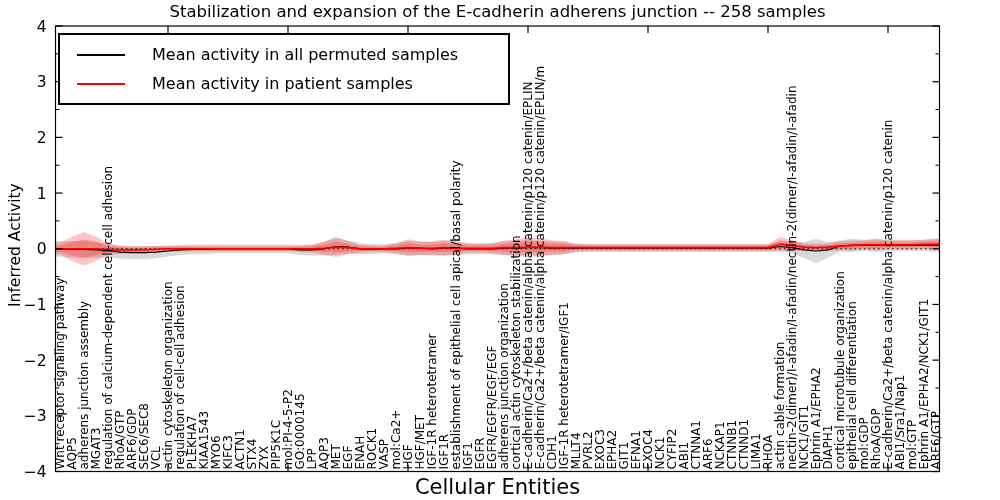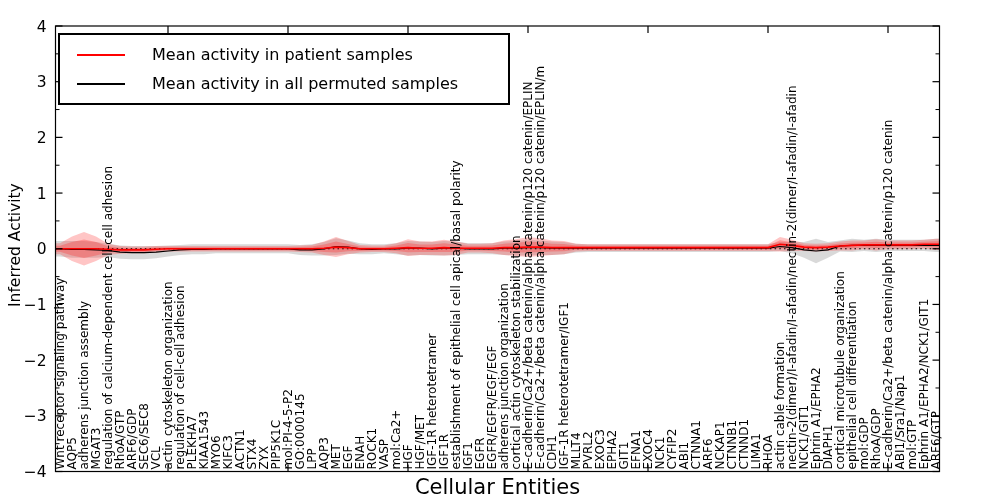--- a/index.html
+++ b/index.html
@@ -14,20 +14,21 @@
   .legend{position:absolute;left:58px;top:33px;width:452px;border:2px solid #000;
           background:#fff;padding:5px 0 5px 0;box-sizing:border-box;}
   .legend-row{display:flex;align-items:center;height:29px;}
   .legend-swatch{width:48px;border-top:2px solid #000;margin:0 27px 0 17px;flex:0 0 auto;}
   .legend-label{font-size:16px;white-space:nowrap;}
 </style>
 </head>
 <body>
 
 <div class="fig">
+  <div class="title">Stabilization and expansion of the E-cadherin adherens junction -- 258 samples</div>
   <div class="ylabel">Inferred Activity</div>
   <div class="xlabel">Cellular Entities</div>
 
   <svg id="plot-svg" class="plot" width="1000" height="500">
       <polygon points="55.5,241.0 60.0,241.0 72.0,241.0 84.0,241.0 96.0,242.1 108.0,243.7 120.0,245.4 132.0,246.0 144.0,246.0 156.0,246.0 168.0,245.4 180.0,244.9 192.0,244.3 204.0,244.3 216.0,244.3 228.0,244.3 240.0,244.3 252.0,244.3 264.0,244.3 276.0,244.3 288.0,244.3 300.0,244.9 312.0,244.3 324.0,242.1 336.0,238.2 348.0,240.4 360.0,243.2 372.0,244.3 384.0,244.3 396.0,243.2 408.0,241.0 420.0,241.5 432.0,242.1 444.0,241.0 456.0,241.5 468.0,243.2 480.0,243.2 492.0,243.2 504.0,241.5 516.0,241.0 528.0,239.8 540.0,240.4 552.0,241.5 564.0,242.1 576.0,243.7 588.0,244.3 600.0,244.3 612.0,244.3 624.0,244.3 636.0,244.3 648.0,244.3 660.0,244.3 672.0,244.3 684.0,244.3 696.0,244.3 708.0,244.3 720.0,244.3 732.0,244.3 744.0,244.3 756.0,244.3 768.0,244.3 780.0,242.1 792.0,242.1 804.0,242.1 816.0,238.7 828.0,242.1 840.0,240.4 852.0,238.7 864.0,239.8 876.0,238.7 888.0,239.8 900.0,239.8 912.0,239.8 924.0,239.8 936.0,238.7 939.5,238.7 939.5,252.1 936.0,252.1 924.0,251.0 912.0,251.0 900.0,251.0 888.0,251.0 876.0,252.1 864.0,251.0 852.0,252.1 840.0,251.5 828.0,257.7 816.0,263.2 804.0,257.7 792.0,253.2 780.0,251.0 768.0,252.1 756.0,252.1 744.0,252.1 732.0,252.1 720.0,252.1 708.0,252.1 696.0,252.1 684.0,252.1 672.0,252.1 660.0,252.1 648.0,252.1 636.0,252.1 624.0,252.1 612.0,252.1 600.0,252.1 588.0,252.1 576.0,252.6 564.0,254.3 552.0,254.9 540.0,254.9 528.0,255.4 516.0,255.4 504.0,254.9 492.0,254.3 480.0,254.3 468.0,254.3 456.0,254.9 444.0,255.4 432.0,255.4 420.0,254.9 408.0,255.4 396.0,254.3 384.0,253.2 372.0,254.3 360.0,254.3 348.0,253.8 336.0,254.9 324.0,255.4 312.0,255.4 300.0,254.9 288.0,253.2 276.0,253.2 264.0,253.2 252.0,253.2 240.0,253.2 228.0,253.2 216.0,253.2 204.0,254.3 192.0,254.3 180.0,254.9 168.0,256.5 156.0,258.2 144.0,259.3 132.0,259.3 120.0,258.8 108.0,257.1 96.0,257.7 84.0,257.7 72.0,257.7 60.0,256.5 55.5,256.5" fill="#b3b3b3" fill-opacity="0.5" stroke="none"></polygon>
       <polygon points="55.5,243.2 60.0,243.2 72.0,236.5 84.0,232.0 96.0,236.5 108.0,243.7 120.0,246.0 132.0,246.5 144.0,246.5 156.0,246.0 168.0,246.0 180.0,246.0 192.0,246.0 204.0,246.0 216.0,246.0 228.0,246.0 240.0,246.0 252.0,246.0 264.0,246.0 276.0,246.0 288.0,246.0 300.0,245.4 312.0,244.9 324.0,241.5 336.0,237.1 348.0,241.0 360.0,244.9 372.0,245.4 384.0,245.4 396.0,243.2 408.0,239.3 420.0,241.5 432.0,241.5 444.0,239.8 456.0,241.5 468.0,243.7 480.0,243.7 492.0,243.2 504.0,240.4 516.0,239.3 528.0,237.1 540.0,238.2 552.0,240.4 564.0,241.0 576.0,243.7 588.0,244.3 600.0,244.3 612.0,244.3 624.0,244.3 636.0,244.3 648.0,244.3 660.0,244.3 672.0,244.3 684.0,244.3 696.0,244.3 708.0,244.3 720.0,244.3 732.0,244.3 744.0,244.3 756.0,244.3 768.0,244.3 780.0,237.1 792.0,239.8 804.0,243.2 816.0,243.7 828.0,243.2 840.0,241.5 852.0,240.4 864.0,240.4 876.0,239.3 888.0,240.4 900.0,240.4 912.0,240.4 924.0,239.8 936.0,238.7 939.5,238.7 939.5,249.9 936.0,249.9 924.0,248.8 912.0,249.3 900.0,249.3 888.0,249.3 876.0,250.4 864.0,249.3 852.0,250.4 840.0,250.4 828.0,251.0 816.0,251.5 804.0,251.0 792.0,251.0 780.0,251.5 768.0,251.0 756.0,251.0 744.0,251.0 732.0,251.0 720.0,251.0 708.0,251.0 696.0,251.0 684.0,251.0 672.0,251.0 660.0,251.0 648.0,251.0 636.0,251.0 624.0,251.0 612.0,251.0 600.0,251.0 588.0,251.0 576.0,251.5 564.0,254.3 552.0,254.9 540.0,256.0 528.0,257.1 516.0,256.0 504.0,254.9 492.0,253.2 480.0,252.6 468.0,252.6 456.0,254.9 444.0,255.4 432.0,254.9 420.0,254.9 408.0,256.0 396.0,253.2 384.0,252.1 372.0,252.1 360.0,252.6 348.0,254.3 336.0,257.1 324.0,254.9 312.0,252.6 300.0,252.1 288.0,251.5 276.0,251.5 264.0,251.5 252.0,251.5 240.0,251.5 228.0,251.5 216.0,251.5 204.0,251.5 192.0,251.5 180.0,251.5 168.0,251.5 156.0,252.6 144.0,253.2 132.0,253.2 120.0,253.8 108.0,254.9 96.0,261.0 84.0,265.5 72.0,261.0 60.0,254.3 55.5,254.3" fill="#ff3030" fill-opacity="0.28" stroke="none"></polygon>
       <polygon points="55.5,245.7 60.0,245.7 72.0,242.0 84.0,239.6 96.0,242.0 108.0,246.2 120.0,247.7 132.0,248.0 144.0,248.0 156.0,247.5 168.0,247.2 180.0,247.2 192.0,247.2 204.0,247.2 216.0,247.2 228.0,247.2 240.0,247.2 252.0,247.2 264.0,247.2 276.0,247.2 288.0,247.2 300.0,246.9 312.0,246.6 324.0,244.5 336.0,241.6 348.0,244.0 360.0,246.6 372.0,246.9 384.0,246.9 396.0,245.4 408.0,243.0 420.0,244.5 432.0,244.5 444.0,243.3 456.0,244.5 468.0,245.7 480.0,245.7 492.0,245.4 504.0,243.7 516.0,243.0 528.0,241.6 540.0,242.2 552.0,243.7 564.0,244.0 576.0,245.5 588.0,245.8 600.0,245.8 612.0,245.8 624.0,245.8 636.0,245.8 648.0,245.8 660.0,245.8 672.0,245.8 684.0,245.8 696.0,245.8 708.0,245.8 720.0,245.8 732.0,245.8 744.0,245.8 756.0,245.8 768.0,245.8 780.0,240.3 792.0,242.3 804.0,244.9 816.0,245.5 828.0,244.9 840.0,243.5 852.0,242.7 864.0,242.4 876.0,241.8 888.0,242.4 900.0,242.4 912.0,242.4 924.0,241.8 936.0,241.2 939.5,241.2 939.5,247.4 936.0,247.4 924.0,246.7 912.0,247.3 900.0,247.3 888.0,247.3 876.0,247.9 864.0,247.3 852.0,248.2 840.0,248.4 828.0,249.2 816.0,249.8 804.0,249.2 792.0,248.5 780.0,248.3 768.0,249.5 756.0,249.5 744.0,249.5 732.0,249.5 720.0,249.5 708.0,249.5 696.0,249.5 684.0,249.5 672.0,249.5 660.0,249.5 648.0,249.5 636.0,249.5 624.0,249.5 612.0,249.5 600.0,249.5 588.0,249.5 576.0,249.8 564.0,251.3 552.0,251.6 540.0,252.0 528.0,252.6 516.0,252.2 504.0,251.6 492.0,250.9 480.0,250.6 468.0,250.6 456.0,251.9 444.0,251.9 432.0,251.9 420.0,251.9 408.0,252.2 396.0,250.9 384.0,250.6 372.0,250.6 360.0,250.9 348.0,251.3 336.0,252.6 324.0,251.9 312.0,250.9 300.0,250.6 288.0,250.3 276.0,250.3 264.0,250.3 252.0,250.3 240.0,250.3 228.0,250.3 216.0,250.3 204.0,250.3 192.0,250.3 180.0,250.3 168.0,250.3 156.0,251.1 144.0,251.7 132.0,251.7 120.0,252.0 108.0,252.4 96.0,255.5 84.0,257.9 72.0,255.5 60.0,251.8 55.5,251.8" fill="#ff3030" fill-opacity="0.33" stroke="none"></polygon>
       <line x1="55.5" x2="939.5" y1="248.75" y2="248.75" stroke="#000" stroke-width="1" stroke-dasharray="1.5 3.2"></line>
       <polyline points="55.5,248.8 60.0,248.8 72.0,249.3 84.0,249.3 96.0,249.9 108.0,250.4 120.0,252.1 132.0,252.6 144.0,252.6 156.0,252.1 168.0,251.0 180.0,249.9 192.0,249.3 204.0,249.3 216.0,248.8 228.0,248.8 240.0,248.8 252.0,248.8 264.0,248.8 276.0,248.8 288.0,248.8 300.0,249.9 312.0,249.9 324.0,248.8 336.0,246.5 348.0,247.1 360.0,248.8 372.0,249.3 384.0,248.8 396.0,248.8 408.0,248.2 420.0,248.2 432.0,248.8 444.0,248.2 456.0,248.2 468.0,248.8 480.0,248.8 492.0,248.8 504.0,248.2 516.0,248.2 528.0,247.6 540.0,247.6 552.0,248.2 564.0,248.2 576.0,248.2 588.0,248.2 600.0,248.2 612.0,248.2 624.0,248.2 636.0,248.2 648.0,248.2 660.0,248.2 672.0,248.2 684.0,248.2 696.0,248.2 708.0,248.2 720.0,248.2 732.0,248.2 744.0,248.2 756.0,248.2 768.0,248.2 780.0,246.5 792.0,247.6 804.0,249.9 816.0,251.0 828.0,249.9 840.0,246.0 852.0,245.4 864.0,245.4 876.0,245.4 888.0,245.4 900.0,245.4 912.0,245.4 924.0,245.4 936.0,245.4 939.5,245.4" fill="none" stroke="#000000" stroke-width="1.2"></polyline>
       <polyline points="55.5,248.8 60.0,248.8 72.0,248.8 84.0,248.8 96.0,248.8 108.0,249.3 120.0,249.9 132.0,249.9 144.0,249.9 156.0,249.3 168.0,248.8 180.0,248.8 192.0,248.8 204.0,248.8 216.0,248.8 228.0,248.8 240.0,248.8 252.0,248.8 264.0,248.8 276.0,248.8 288.0,248.8 300.0,248.8 312.0,248.8 324.0,248.2 336.0,247.1 348.0,247.6 360.0,248.8 372.0,248.8 384.0,248.8 396.0,248.2 408.0,247.6 420.0,248.2 432.0,248.2 444.0,247.6 456.0,248.2 468.0,248.2 480.0,248.2 492.0,248.2 504.0,247.6 516.0,247.6 528.0,247.1 540.0,247.1 552.0,247.6 564.0,247.6 576.0,247.6 588.0,247.6 600.0,247.6 612.0,247.6 624.0,247.6 636.0,247.6 648.0,247.6 660.0,247.6 672.0,247.6 684.0,247.6 696.0,247.6 708.0,247.6 720.0,247.6 732.0,247.6 744.0,247.6 756.0,247.6 768.0,247.6 780.0,244.3 792.0,245.4 804.0,247.1 816.0,247.6 828.0,247.1 840.0,246.0 852.0,245.4 864.0,244.9 876.0,244.9 888.0,244.9 900.0,244.9 912.0,244.9 924.0,244.3 936.0,244.3 939.5,244.3" fill="none" stroke="#ff0000" stroke-width="1.6"></polyline>
@@ -166,21 +167,21 @@
         <text x="891.5" y="469.5" transform="rotate(-90 891.5 469.5)" text-anchor="start" font-size="12px" fill="#000">E-cadherin/Ca2+/beta catenin/alpha catenin/p120 catenin</text>
         <text x="903.5" y="469.5" transform="rotate(-90 903.5 469.5)" text-anchor="start" font-size="12px" fill="#000">ABI1/Sra1/Nap1</text>
         <text x="915.5" y="469.5" transform="rotate(-90 915.5 469.5)" text-anchor="start" font-size="12px" fill="#000">mol:GTP</text>
         <text x="927.5" y="469.5" transform="rotate(-90 927.5 469.5)" text-anchor="start" font-size="12px" fill="#000">Ephrin A1/EPHA2/NCK1/GIT1</text>
         <text x="939.5" y="469.5" transform="rotate(-90 939.5 469.5)" text-anchor="start" font-size="12px" fill="#000">ARF6/GTP</text>
       </g>
     </svg>
 
   <div class="legend">
     <div class="legend-row">
+      <div class="legend-swatch" id="sw0" style="border-top-color: rgb(0, 0, 0);"></div>
+      <div class="legend-label">Mean activity in all permuted samples</div>
+    </div>
+    <div class="legend-row">
       <div class="legend-swatch" id="sw1" style="border-top-color: rgb(255, 0, 0);"></div>
       <div class="legend-label">Mean activity in patient samples</div>
-    </div>
-    <div class="legend-row">
-      <div class="legend-swatch" id="sw0" style="border-top-color: rgb(0, 0, 0);"></div>
-      <div class="legend-label">Mean activity in all permuted samples</div>
     </div>
   </div>
 </div>
 
 </body></html>

